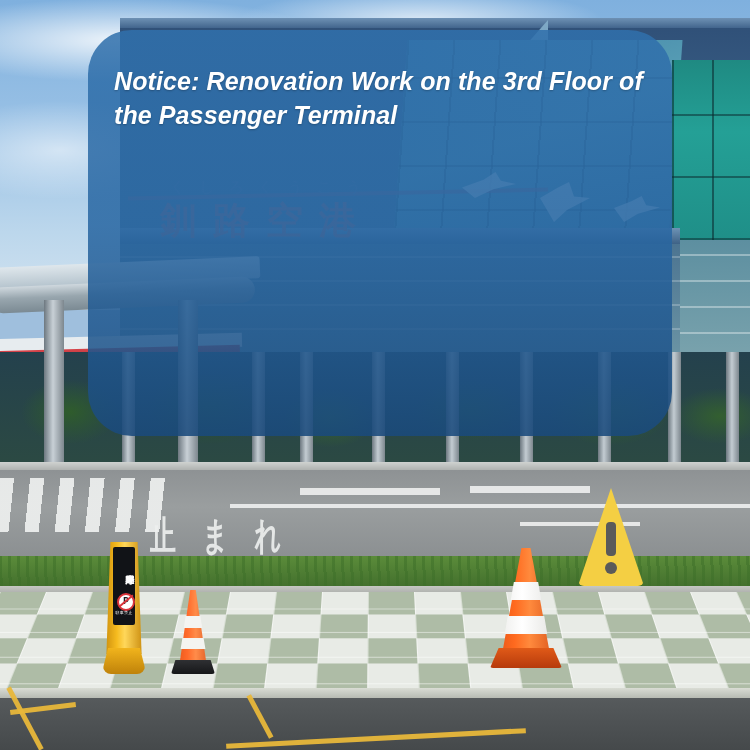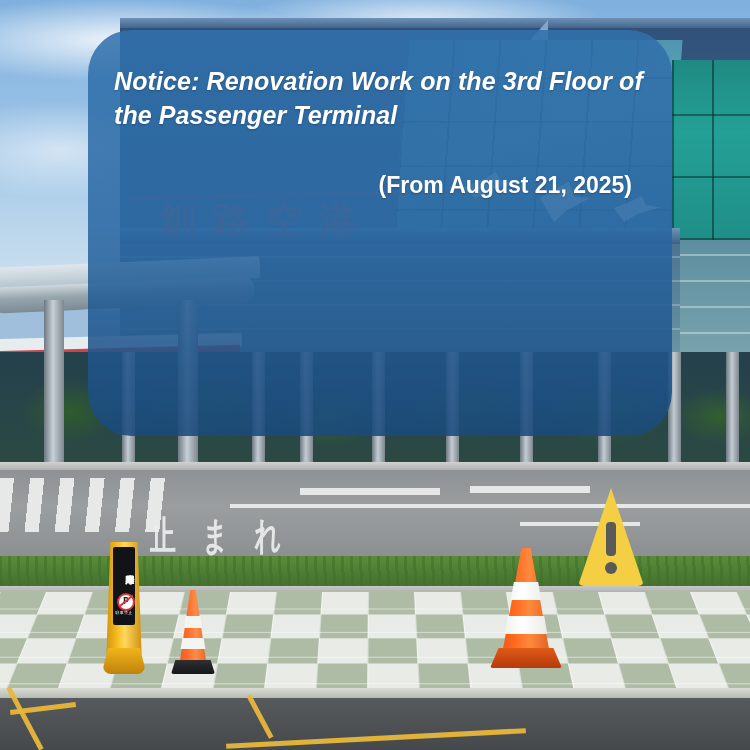--- a/index.html
+++ b/index.html
@@ -455,16 +455,15 @@
 
     <div class="warning">
       <div class="tri"></div>
       <div class="bang"></div>
       <div class="dot"></div>
     </div>
   </div>
 
   <div class="notice-panel">
     <h1 class="notice-title">Notice: Renovation Work on the 3rd Floor of the Passenger Terminal</h1>
-    <div class="notice-date">(From August 21, 2025)</div>
   </div>
 
 </div>
 
 </body></html>

